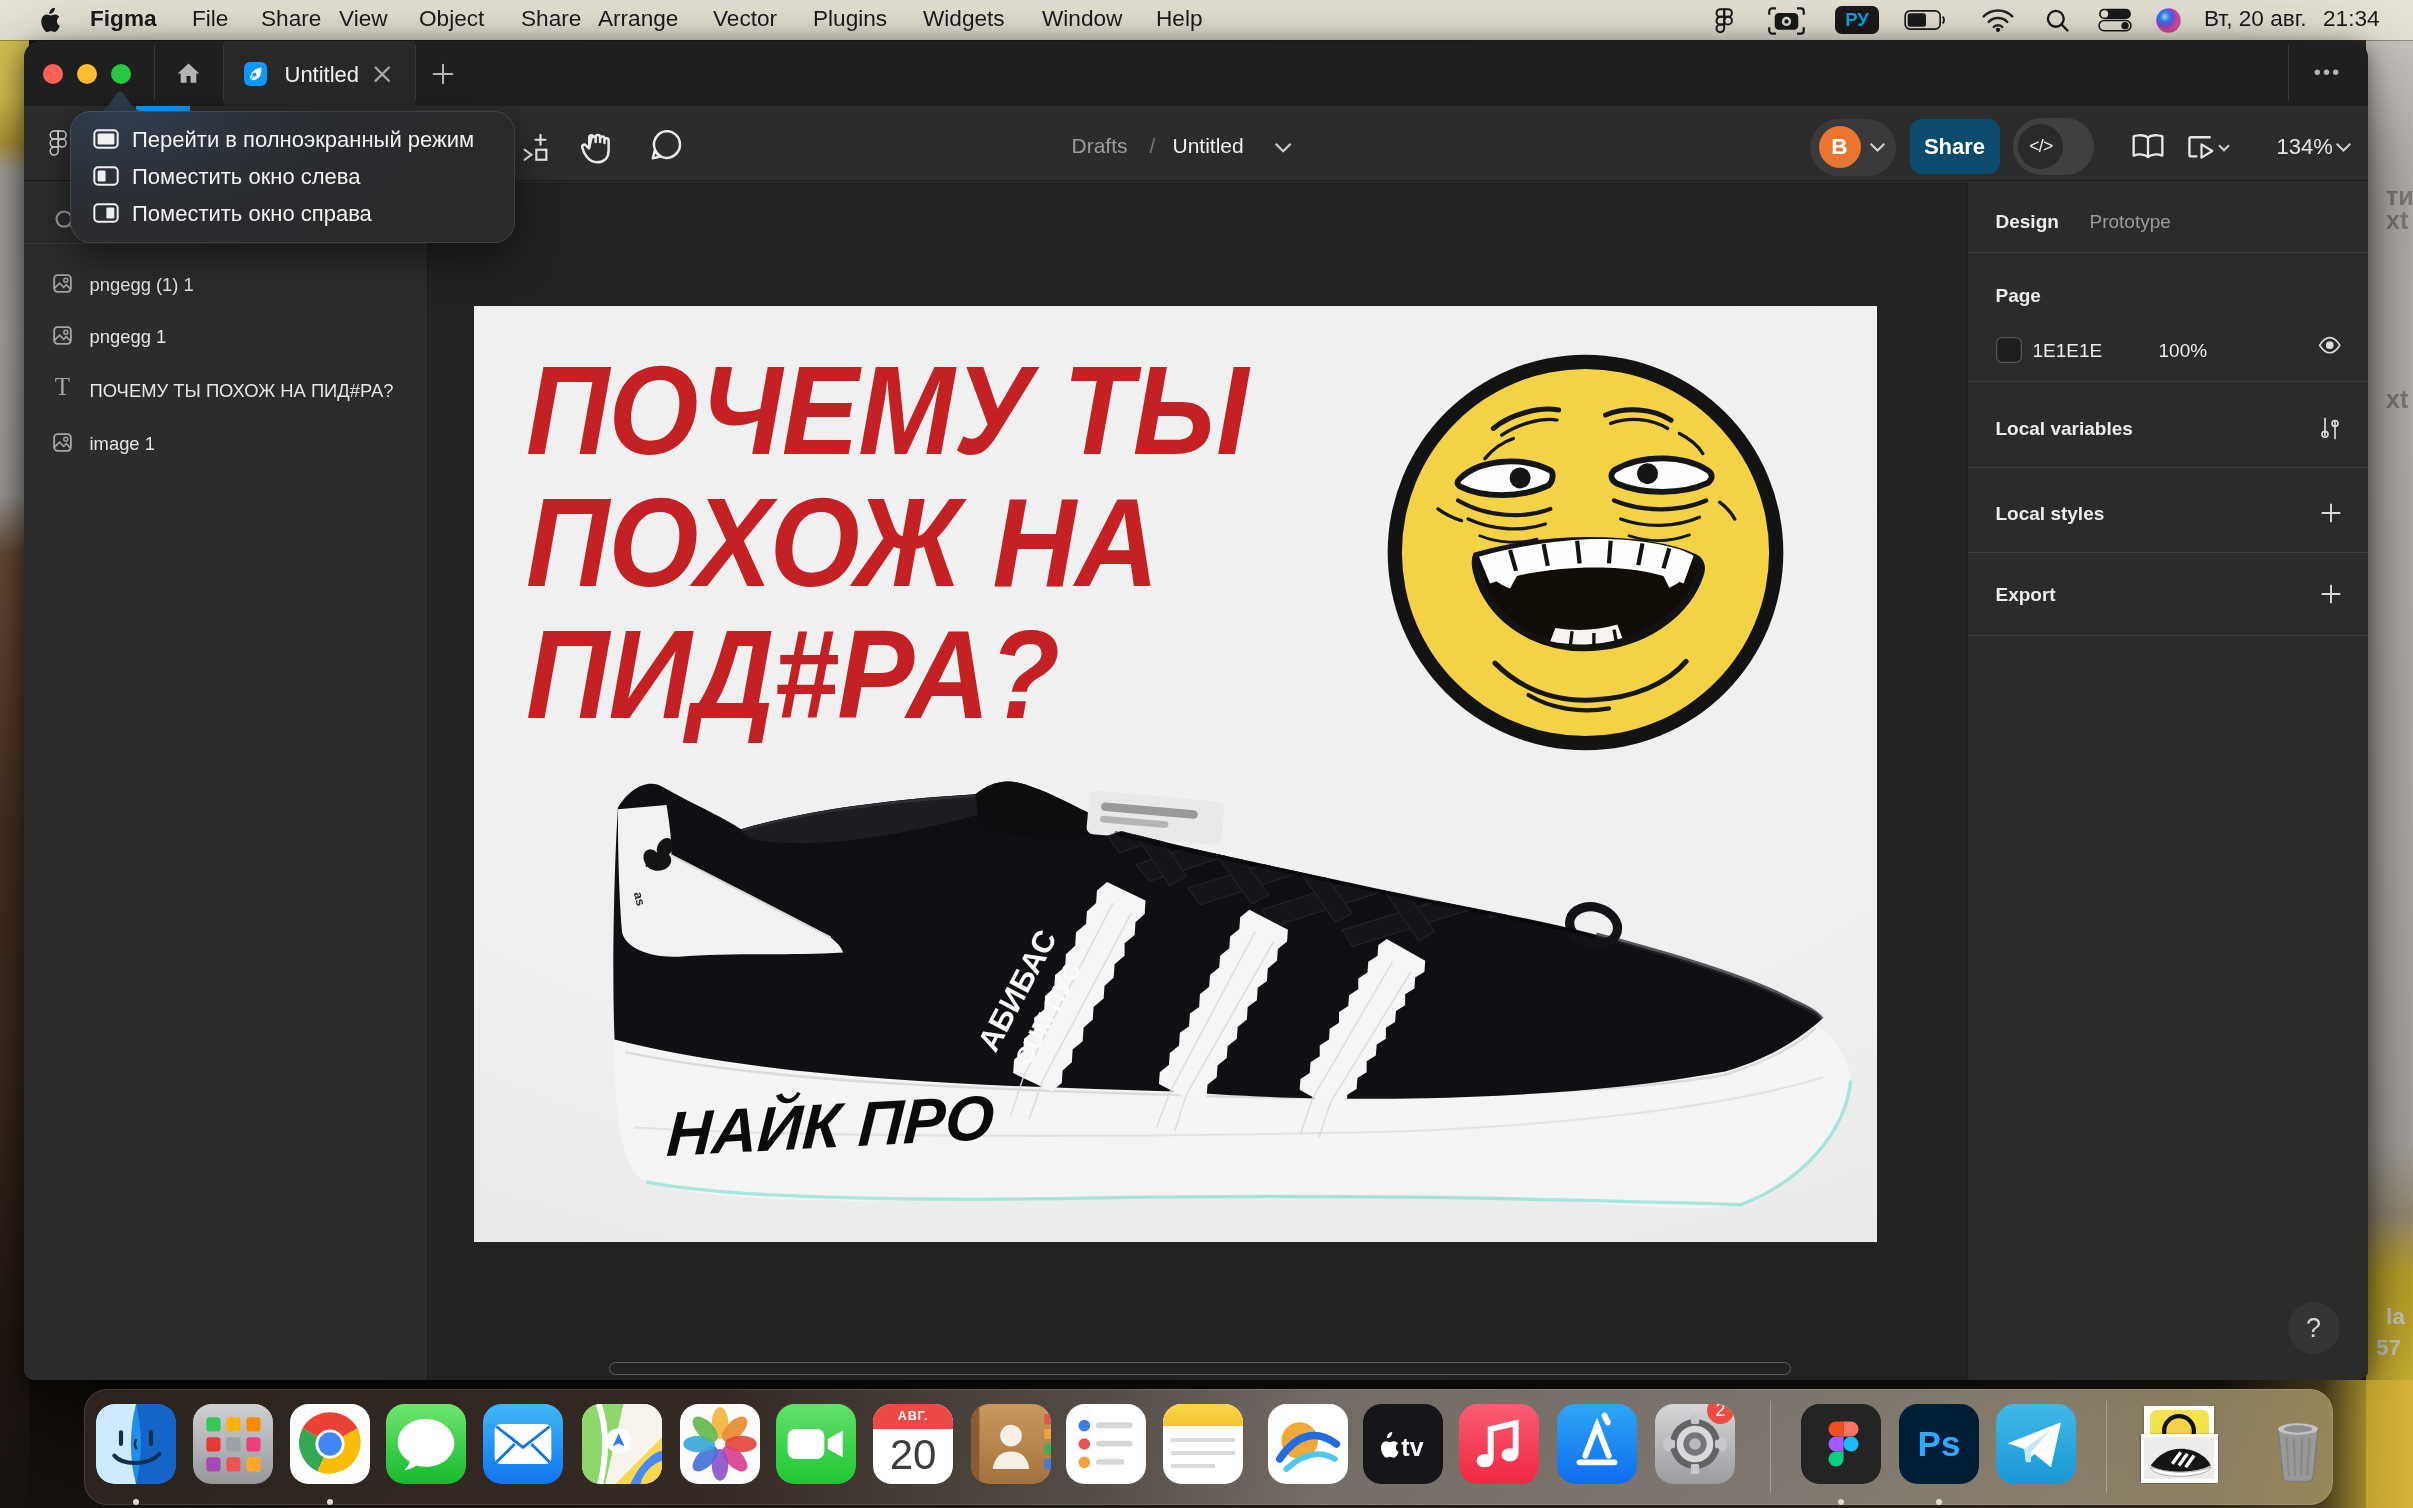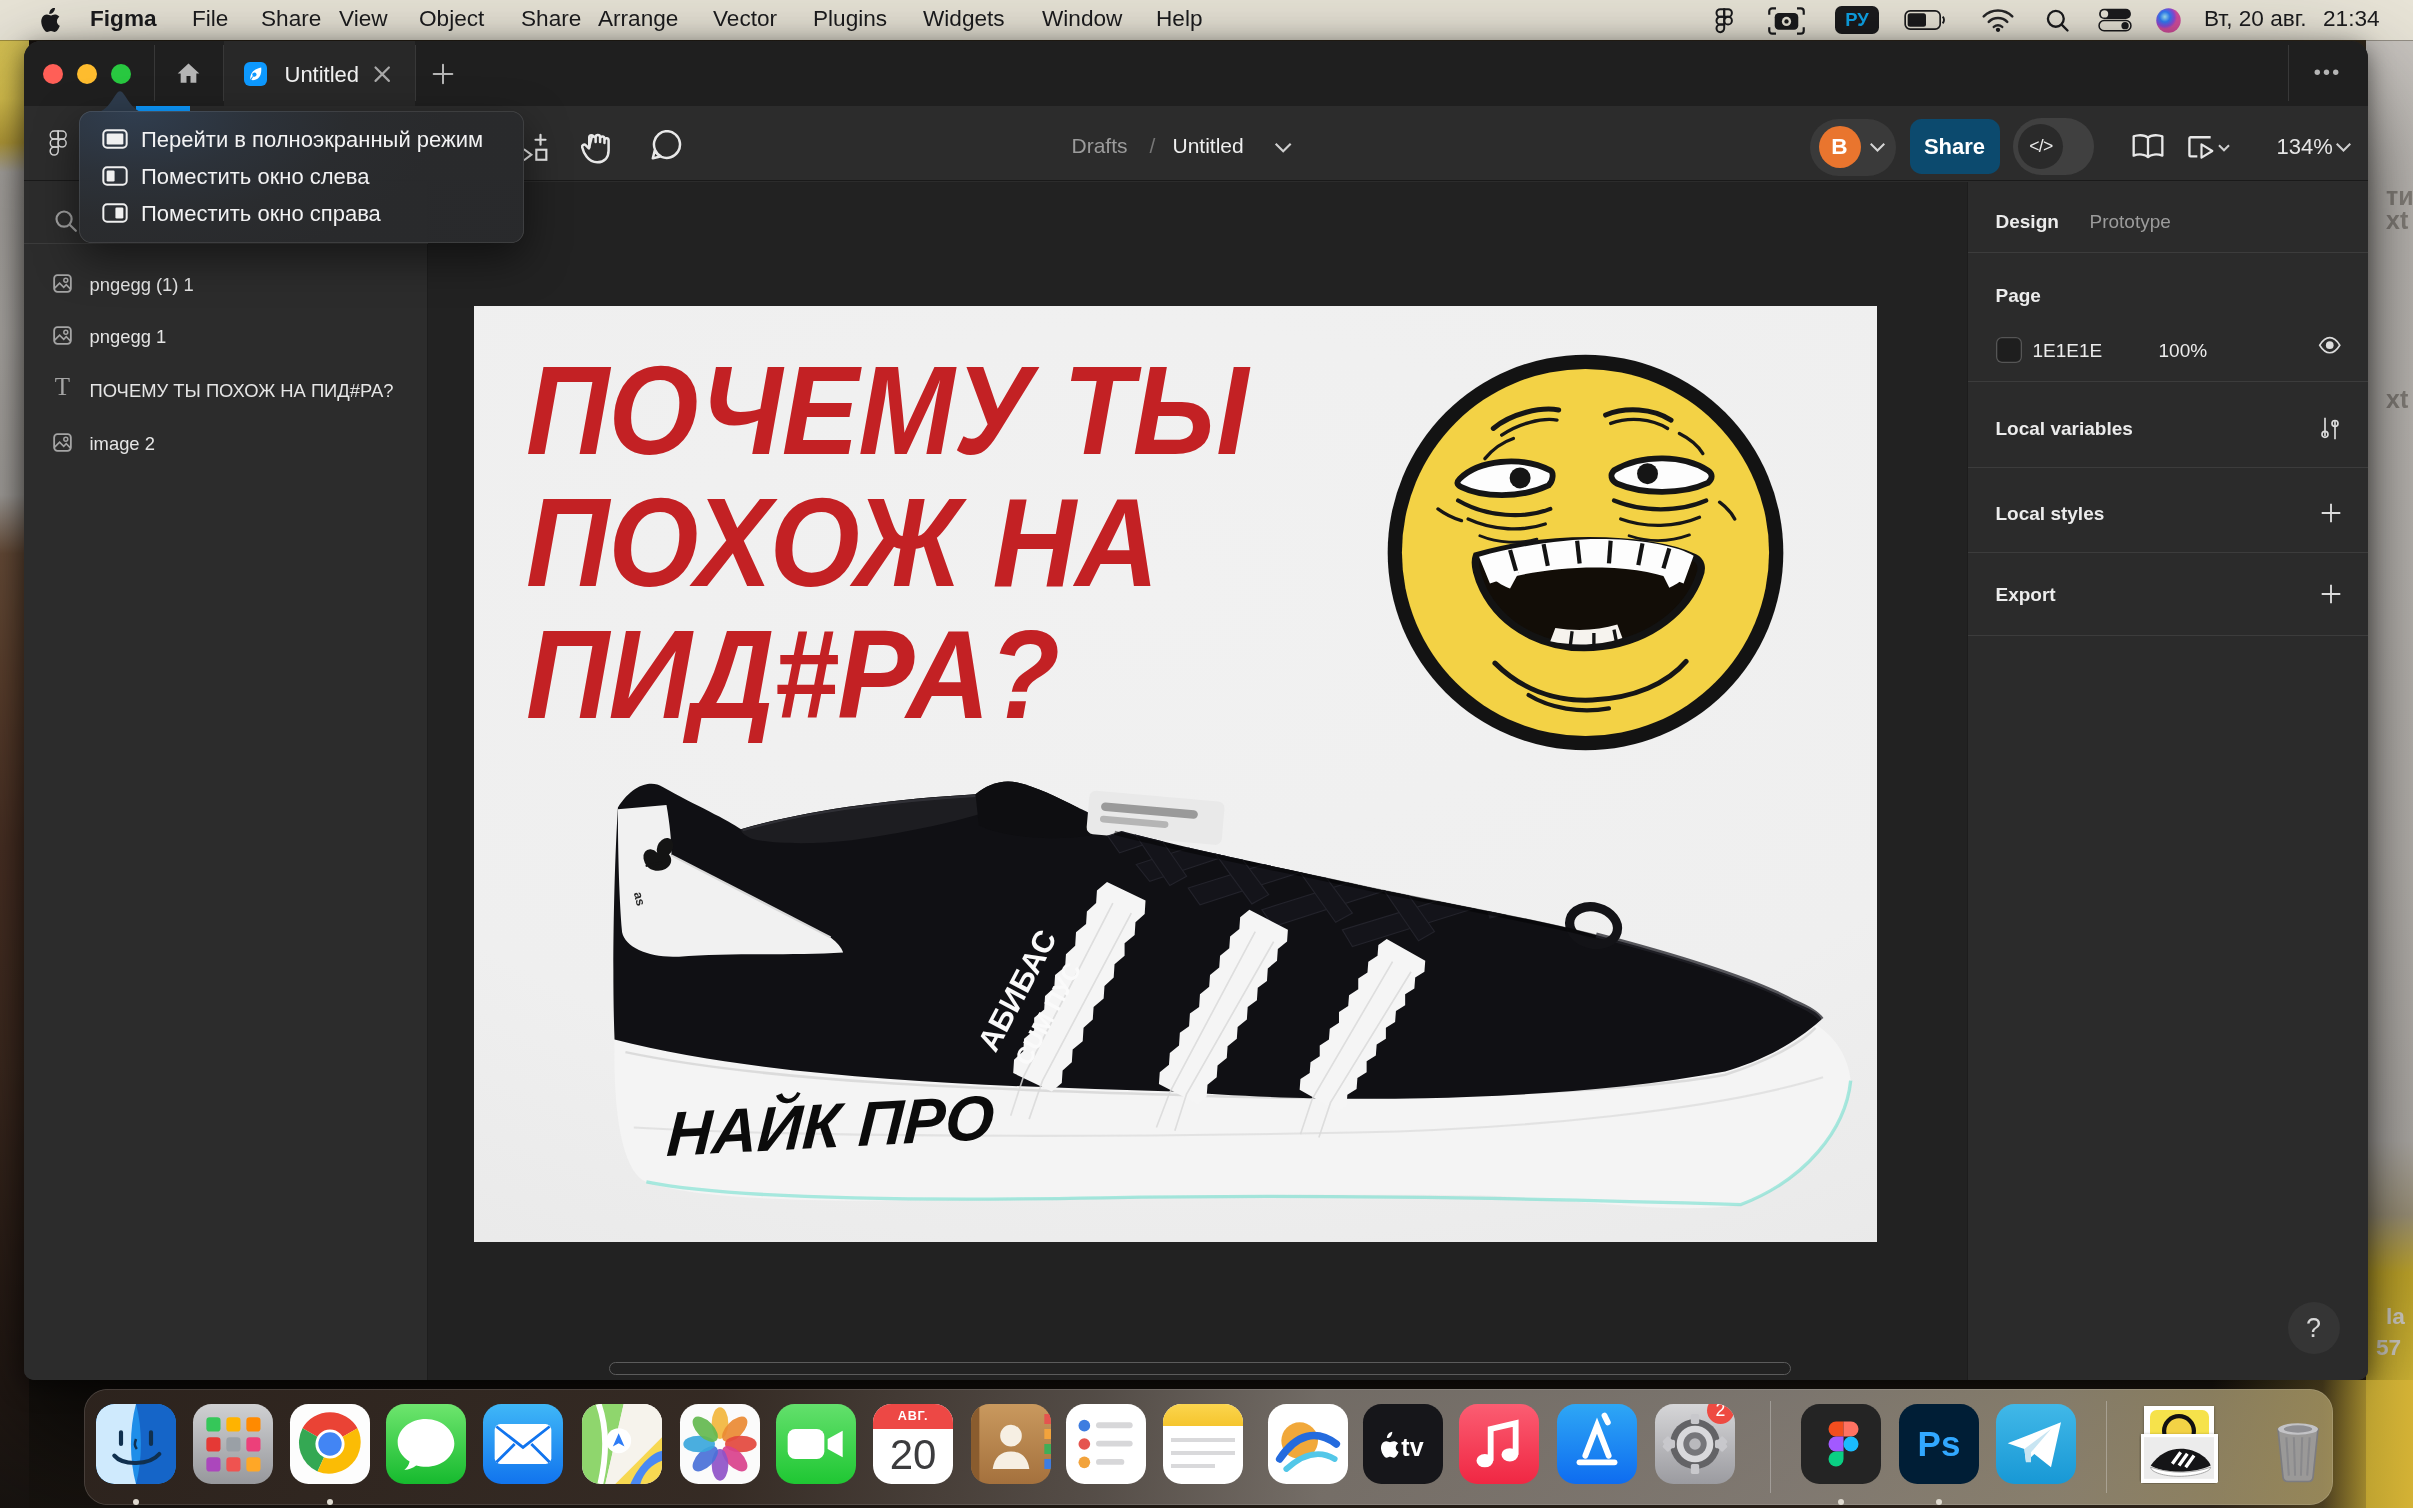--- a/index.html
+++ b/index.html
@@ -45,21 +45,21 @@
   .row-label { position:absolute; color:#e5e5e5; font-size:18.4px; }
 
   
   #artboard { left:46px; top:124px; width:1403px; height:936px;
      background:radial-gradient(120% 100% at 48% 30%, #f1f1f1 0%, #efefef 55%, #eaeaea 80%, #e4e4e4 100%); overflow:hidden; }
   #redtxt { position:absolute; left:52px; top:39px; font-size:126px; line-height:132px; font-weight:bold;
      font-style:italic; color:#c32124; letter-spacing:-0.8px; white-space:pre;
      transform:scaleX(.918); transform-origin:left top; }
 
   
-  #pop { left:79px; top:111px; width:445px; height:132px; border-radius:13px;
+  #pop { left:70px; top:111px; width:445px; height:132px; border-radius:21px;
      background:radial-gradient(70% 120% at 12% 0%, rgba(48,62,80,.98) 0%, rgba(44,50,58,.97) 40%, rgba(42,44,47,.97) 70%, rgba(41,42,44,.97) 100%);
      box-shadow:0 15px 42px rgba(0,0,0,.5), inset 0 0 0 0.8px rgba(255,255,255,.13);
      color:#f2f2f3; font-size:22px; }
   #arrow { left:95px; top:91px; }
   .mi { position:absolute; left:62px; white-space:nowrap; }
   .mic { position:absolute; left:22.6px; }
 
   
   #dock { left:84px; top:1389px; width:2249px; height:116px; border-radius:23.5px;
      background:linear-gradient(90deg, rgba(47,37,31,.93) 0%, rgba(56,45,38,.91) 28%, rgba(96,88,82,.84) 45%, rgba(138,131,124,.8) 55%, rgba(150,143,135,.8) 76%, rgba(157,147,126,.82) 88%, rgba(164,148,98,.84) 100%);
@@ -255,21 +255,21 @@
         <path d="M2,17 l6,-6 l5,5 l3,-3 l5,5" fill="none" stroke="#a5a5a5" stroke-width="2"></path>
       </svg>
       <div class="row-label" style="left:66px;top:144px;">pngegg 1</div>
       <div class="abs" style="left:29px;top:194px;width:20px;height:22px;color:#a5a5a5;font-family:'Liberation Serif',serif;font-size:25px;text-align:center;line-height:22px;">T</div>
       <div class="row-label" style="left:66px;top:198px;">ПОЧЕМУ ТЫ ПОХОЖ НА ПИД#РА?</div>
       <svg class="abs" style="left:29px;top:251px;" width="19" height="19" viewBox="0 0 23 23">
         <rect x="1.4" y="1.4" width="20.2" height="20.2" rx="4" fill="none" stroke="#a5a5a5" stroke-width="2.2"></rect>
         <circle cx="15.5" cy="7.5" r="2.4" fill="none" stroke="#a5a5a5" stroke-width="1.8"></circle>
         <path d="M2,17 l6,-6 l5,5 l3,-3 l5,5" fill="none" stroke="#a5a5a5" stroke-width="2"></path>
       </svg>
-      <div class="row-label" style="left:66px;top:251px;">image 2</div>
+      <div class="row-label" style="left:66px;top:251px;">image 1</div>
     </div>
     <div id="canvas" class="abs">
       <div id="artboard" class="abs">
         <div id="redtxt">ПОЧЕМУ ТЫ
 ПОХОЖ НА
 ПИД#РА?</div>
         <svg class="abs" style="left:912px;top:47px;" width="399" height="399" viewBox="0 0 476 476">
           <circle cx="238" cy="238" r="236" fill="#131313"></circle>
           <circle cx="238" cy="238" r="219" fill="#f3d245"></circle>
 

